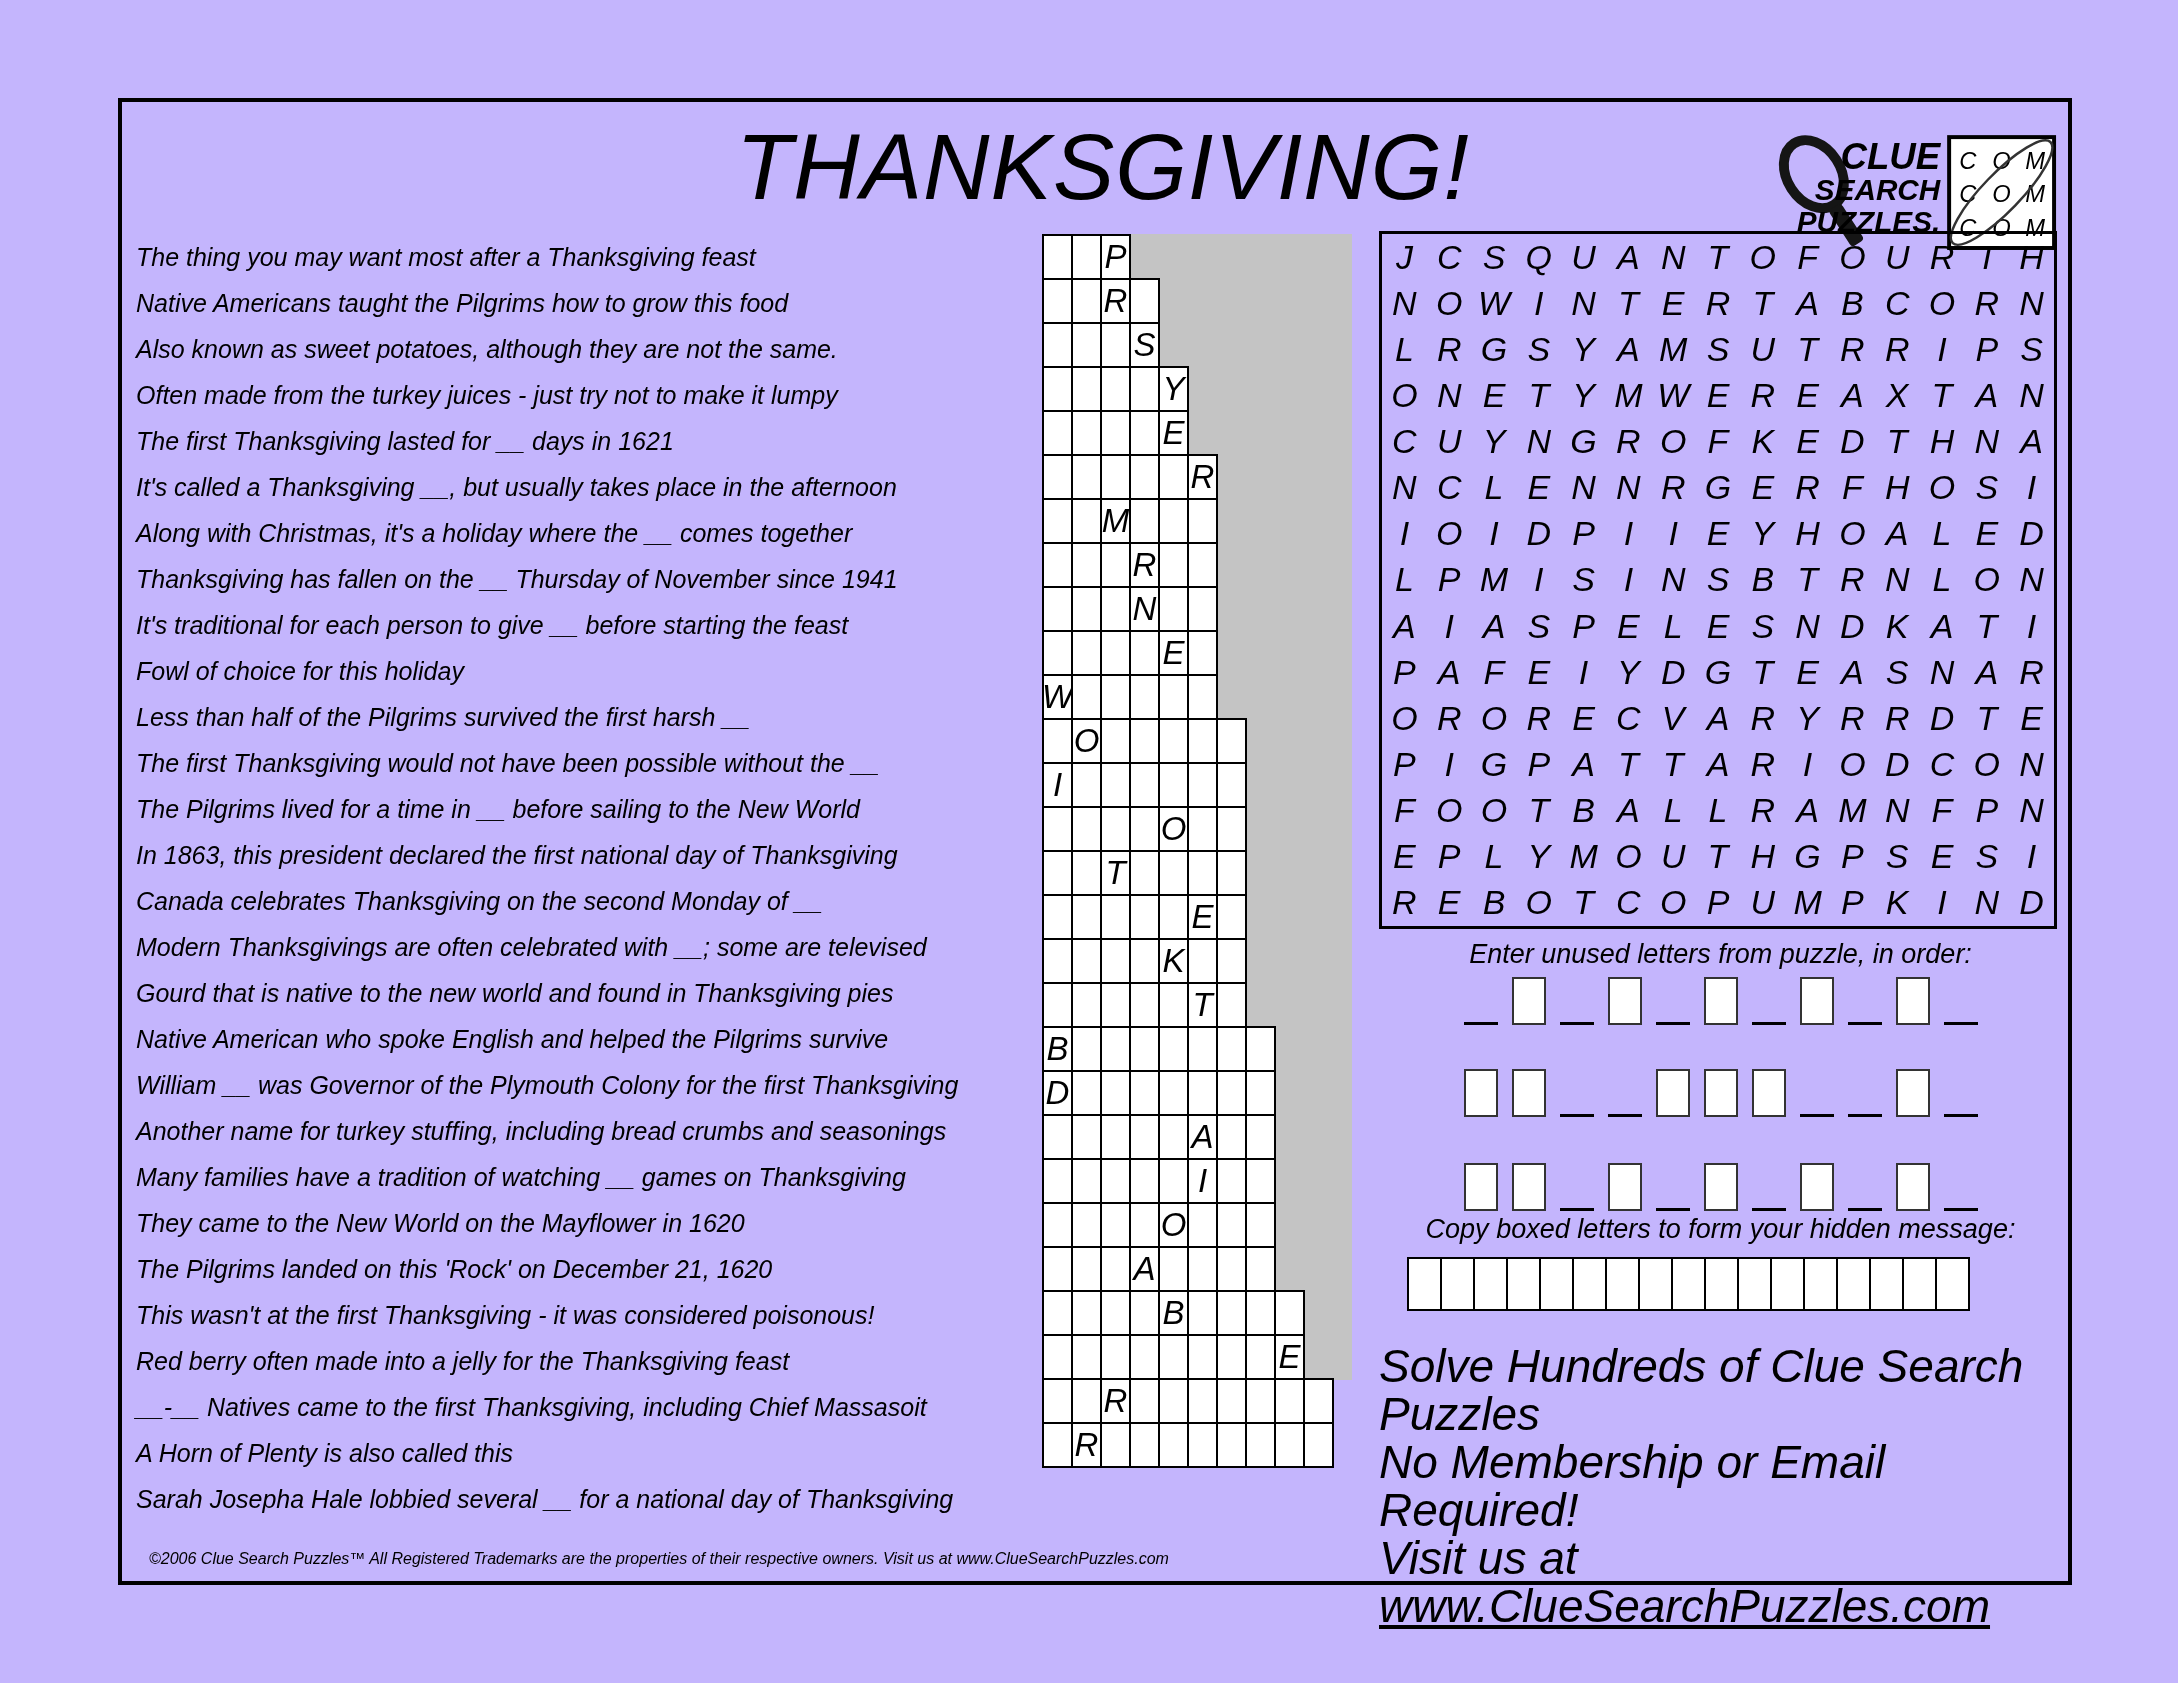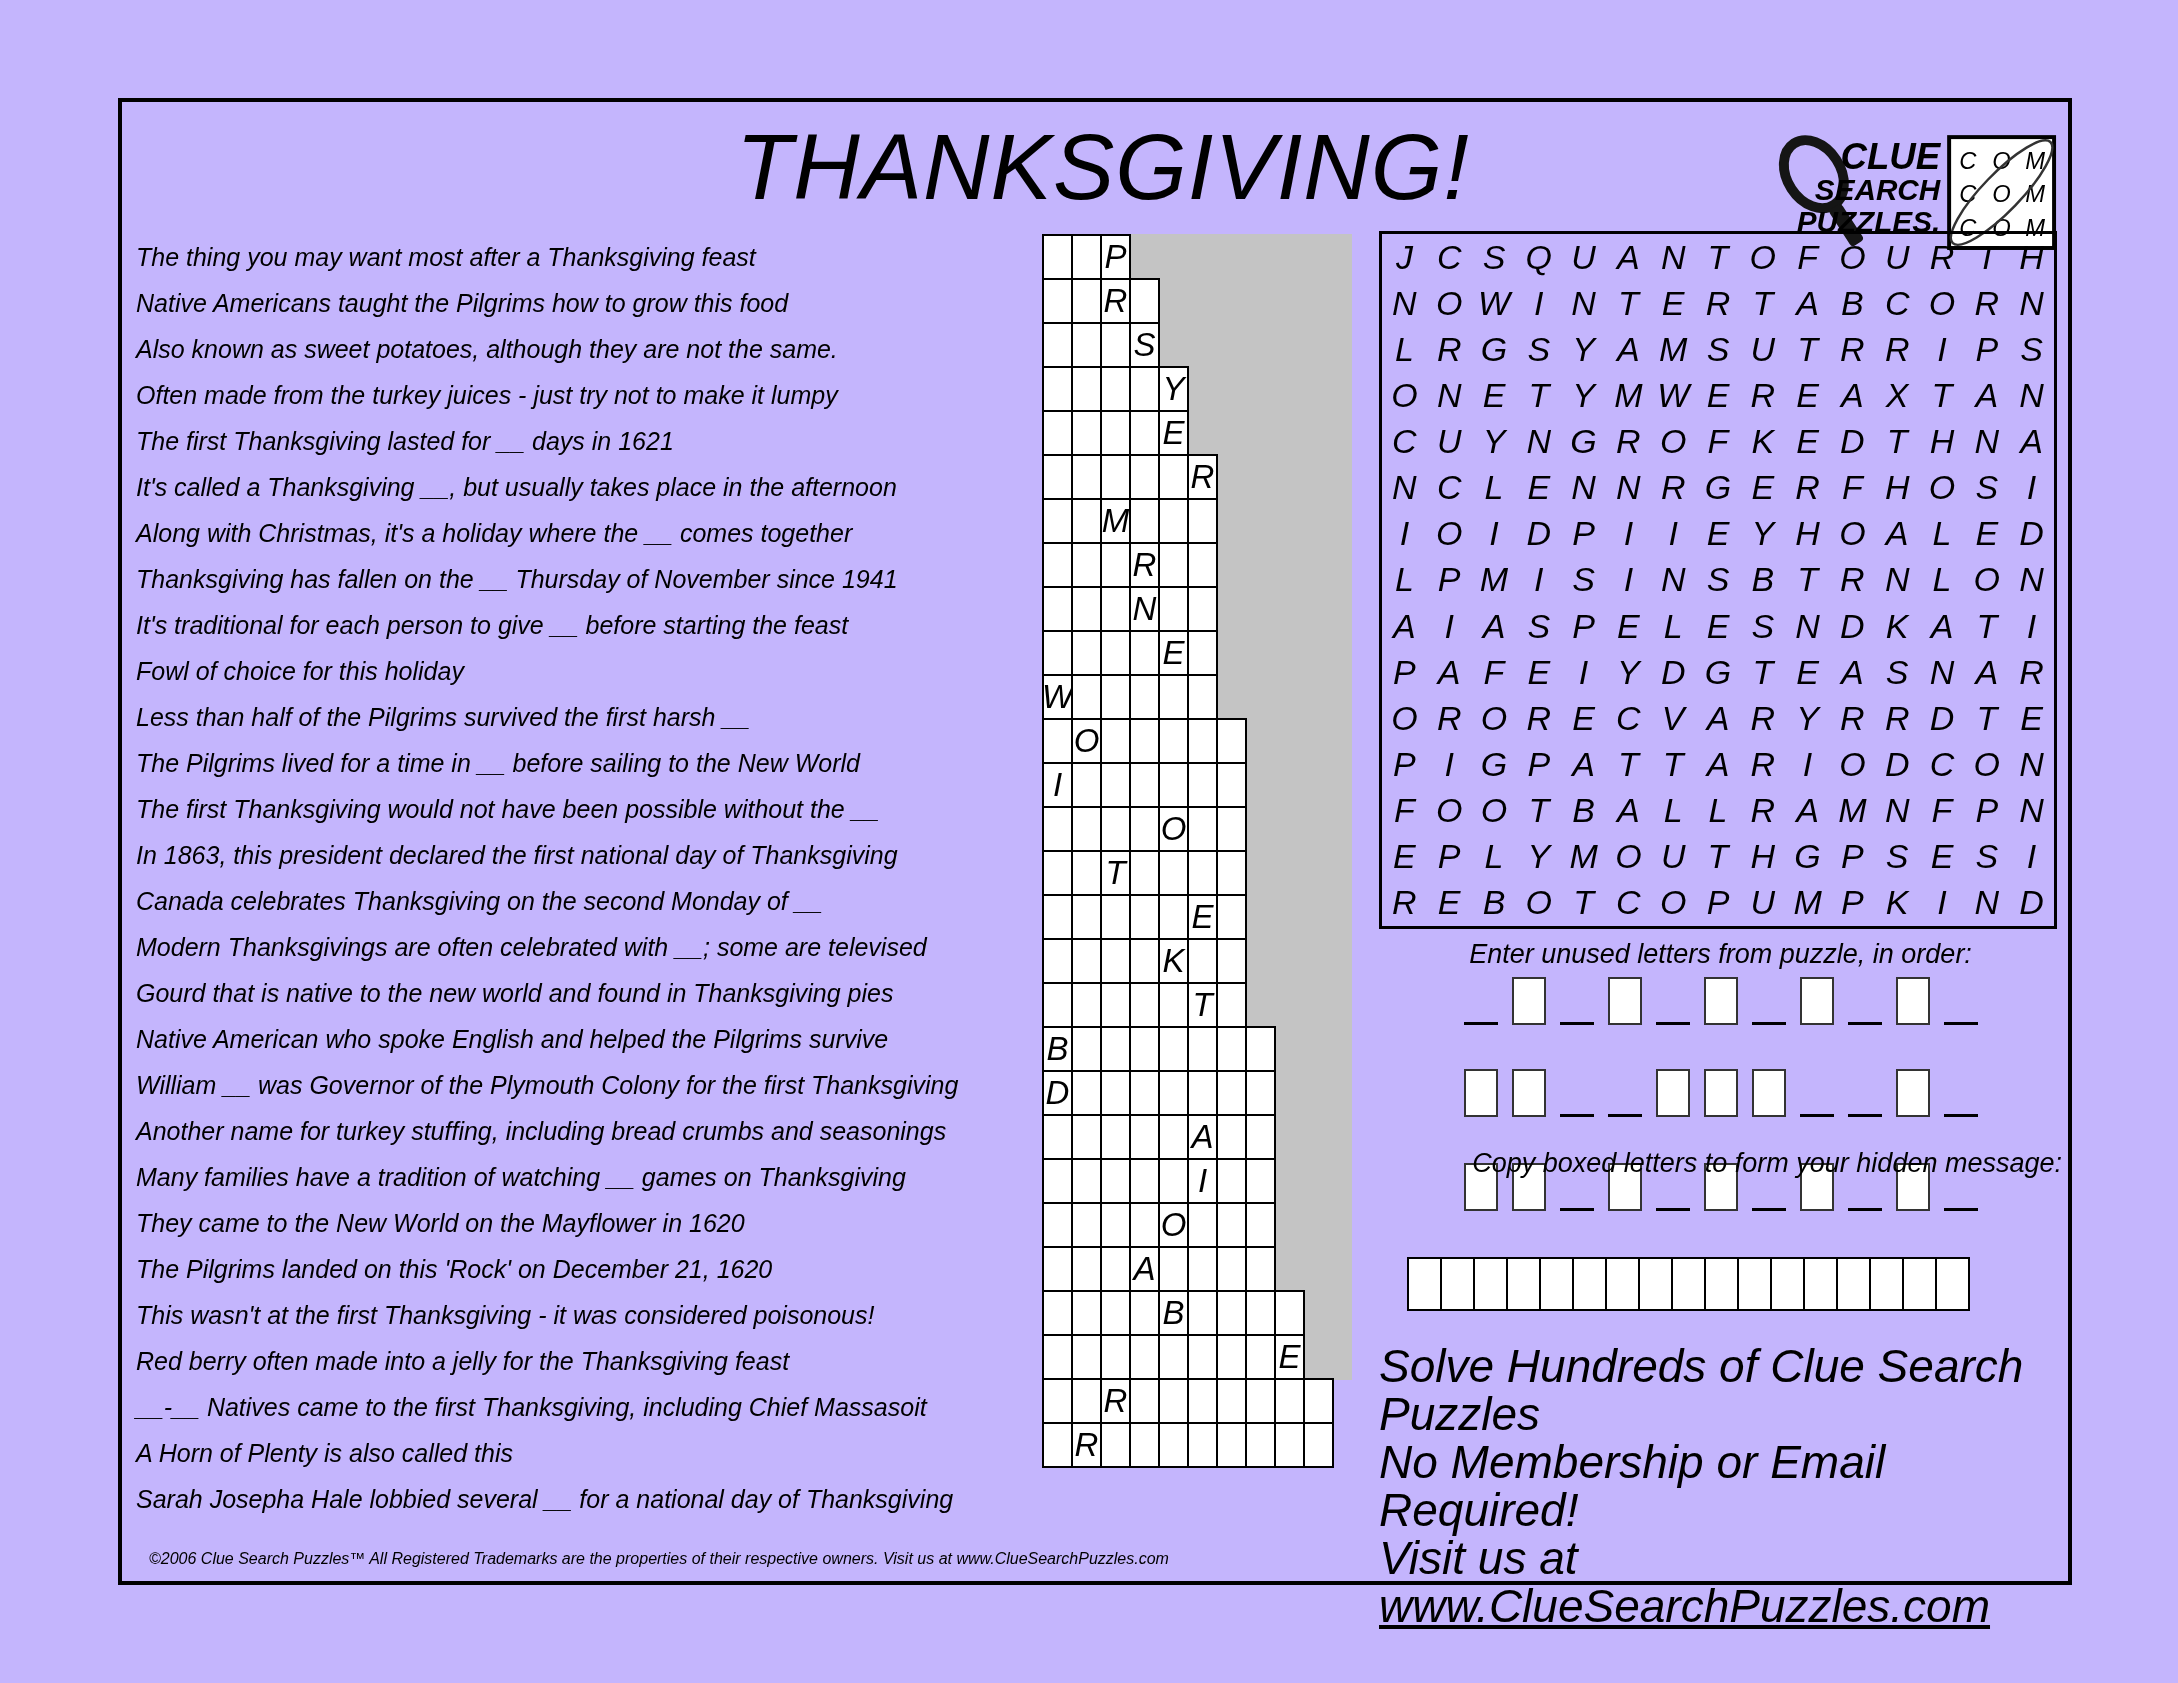--- a/index.html
+++ b/index.html
@@ -34,21 +34,21 @@
   .ws-cell{display:flex;align-items:center;justify-content:center;font-size:34px;}
 
   
   #unused-heading{position:absolute;left:1379px;top:939px;width:683px;text-align:center;
         font-size:27px;}
   .slot-row{position:absolute;left:1464px;display:flex;gap:14px;height:48px;}
   #slot-row-1{top:977px;} #slot-row-2{top:1069px;} #slot-row-3{top:1163px;}
   .slot-underscore{width:34px;height:45px;border-bottom:3px solid #000;}
   .slot-box{width:34px;height:48px;box-sizing:border-box;border:2px solid #333;background:#fff;}
 
-  #copy-heading{position:absolute;left:1379px;top:1148px;width:683px;text-align:right;
+  #copy-heading{position:absolute;left:1379px;top:1214px;width:683px;text-align:center;
         font-size:27px;}
   #hidden-row{position:absolute;left:1407px;top:1257px;display:flex;}
   .hm-cell{width:35px;height:54px;box-sizing:border-box;border:2px solid #000;background:#fff;}
   .hm-cell + .hm-cell{margin-left:-2px;}
 
   
   #promo{position:absolute;left:1379px;top:1342px;width:683px;text-align:left;
         font-size:46px;line-height:48px;}
   #promo .link{text-decoration:underline;}
 
@@ -94,22 +94,22 @@
       <div class="clue-line">Native Americans taught the Pilgrims how to grow this food</div>
       <div class="clue-line">Also known as sweet potatoes, although they are not the same.</div>
       <div class="clue-line">Often made from the turkey juices - just try not to make it lumpy</div>
       <div class="clue-line">The first Thanksgiving lasted for __ days in 1621</div>
       <div class="clue-line">It's called a Thanksgiving __, but usually takes place in the afternoon</div>
       <div class="clue-line">Along with Christmas, it's a holiday where the __ comes together</div>
       <div class="clue-line">Thanksgiving has fallen on the __ Thursday of November since 1941</div>
       <div class="clue-line">It's traditional for each person to give __ before starting the feast</div>
       <div class="clue-line">Fowl of choice for this holiday</div>
       <div class="clue-line">Less than half of the Pilgrims survived the first harsh __</div>
+      <div class="clue-line">The first Thanksgiving would not have been possible without the __</div>
       <div class="clue-line">The Pilgrims lived for a time in __ before sailing to the New World</div>
-      <div class="clue-line">The first Thanksgiving would not have been possible without the __</div>
       <div class="clue-line">In 1863, this president declared the first national day of Thanksgiving</div>
       <div class="clue-line">Canada celebrates Thanksgiving on the second Monday of __</div>
       <div class="clue-line">Modern Thanksgivings are often celebrated with __; some are televised</div>
       <div class="clue-line">Gourd that is native to the new world and found in Thanksgiving pies</div>
       <div class="clue-line">Native American who spoke English and helped the Pilgrims survive</div>
       <div class="clue-line">William __ was Governor of the Plymouth Colony for the first Thanksgiving</div>
       <div class="clue-line">Another name for turkey stuffing, including bread crumbs and seasonings</div>
       <div class="clue-line">Many families have a tradition of watching __ games on Thanksgiving</div>
       <div class="clue-line">They came to the New World on the Mayflower in 1620</div>
       <div class="clue-line">The Pilgrims landed on this 'Rock' on December 21, 1620</div>

